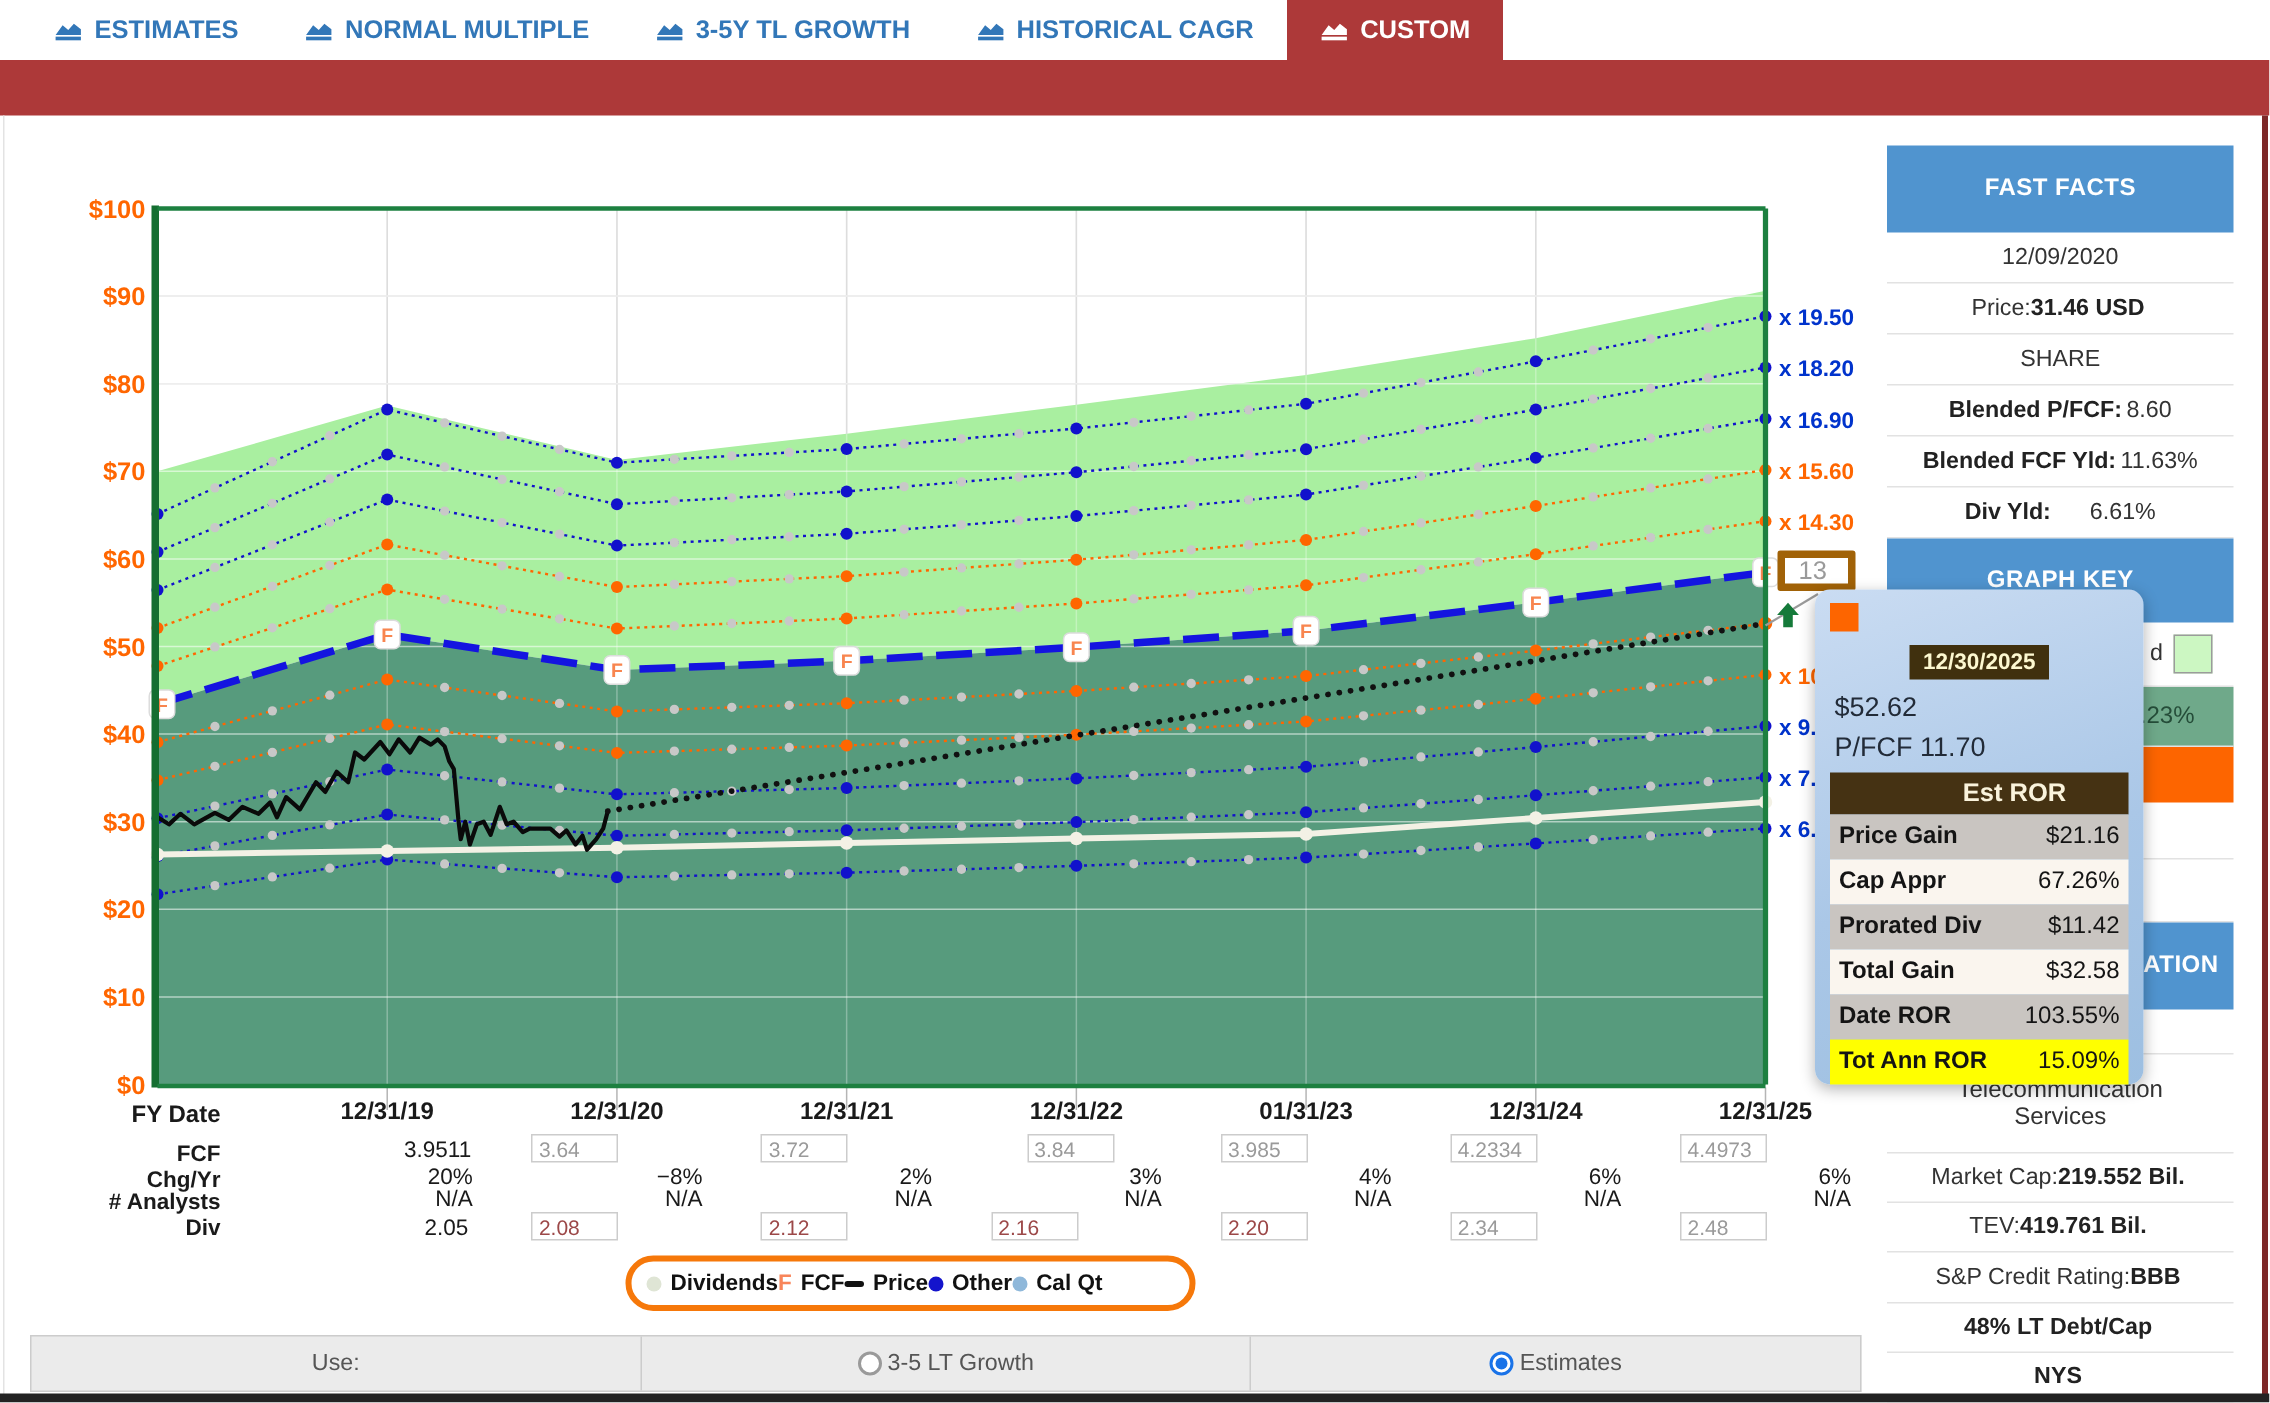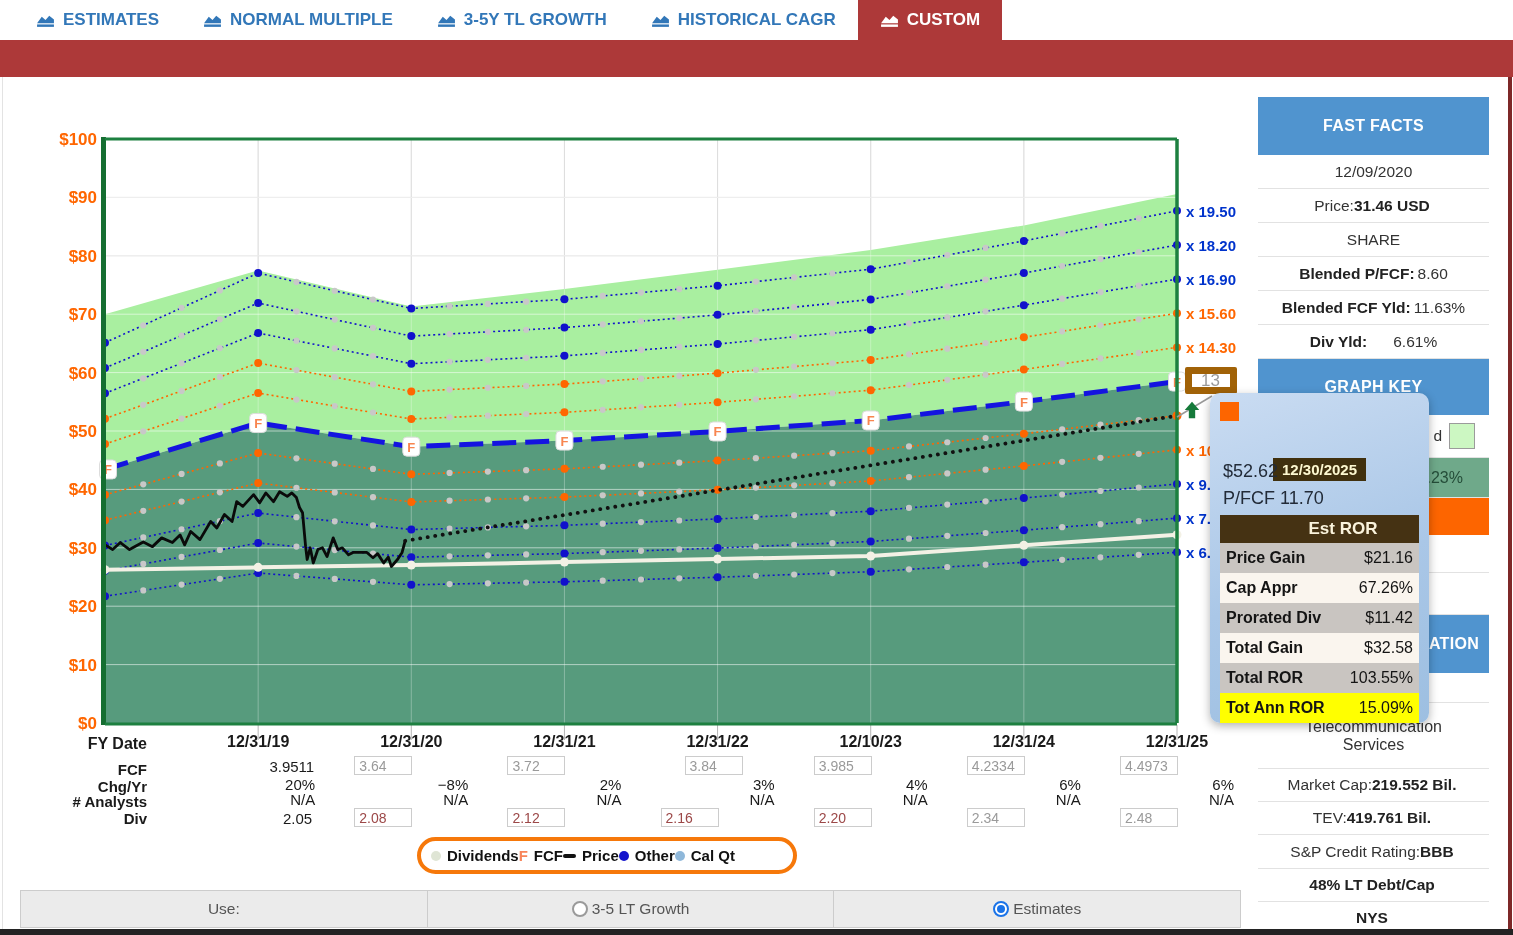--- a/index.html
+++ b/index.html
@@ -13,21 +13,21 @@
   .tab { display:flex; align-items:center; gap:8px; padding:0 22px; color:#3277b8;
     font-size:17px; font-weight:bold; cursor:pointer; }
   .tab svg { flex:0 0 auto; }
   .tab.active { background:#ad3939; color:#fff; }
   #redbar { position:absolute; left:0; top:40px; width:100%; height:37px; background:#ad3939; }
 
   
   #chart-svg { position:absolute; left:0; top:122px; }
 
   #multiple-box { position:absolute; left:1185px; top:367px; width:52px; height:27px;
-    border:7px solid #a16207; border-radius:2px; background:#fff; color:#9a9a9a;
+    border:5px solid #a16207; border-radius:2px; background:#fff; color:#9a9a9a;
     font-size:17px; padding-left:9px; font-family:"Liberation Sans",sans-serif; }
   #mult-arrow { position:absolute; left:1182px; top:400px; width:20px; height:20px; }
 
   
   #fy-table { position:absolute; left:0; top:733px; width:1255px; height:100px; font-size:15px; color:#1a1a1a; }
   #fy-table .lbl { position:absolute; text-align:right; width:147px; font-weight:bold; }
   #fy-table .dt { position:absolute; font-weight:bold; font-size:16px; text-align:center; }
   #fy-table .txtv { position:absolute; text-align:right; }
   #fy-table input { position:absolute; width:58px; height:19px; border:1px solid #ccc;
     background:#fff; font-size:14px; padding:0 4px; font-family:"Liberation Sans",sans-serif; }
@@ -59,21 +59,21 @@
     display:flex; align-items:center; justify-content:center; letter-spacing:.3px; }
   .sb-row { border-bottom:1px solid #e2e2e2; display:flex; align-items:center;
     justify-content:center; font-size:15.5px; color:#333; }
   .sb-row b { margin:0 3px 0 0; color:#222; }
 
   
   #tooltip { position:absolute; left:1210px; top:393px; width:219px; height:330px;
     background:linear-gradient(160deg,#cadcf2 0%,#aac7e7 55%,#9dbfe1 100%);
     border-radius:10px; box-shadow:0 3px 10px rgba(0,0,0,.3); z-index:9; }
   #tt-handle { position:absolute; left:10px; top:9px; width:19px; height:19px; background:#fd6500; }
-  #tt-date { position:absolute; left:0; right:0; top:40px; text-align:center;margin-top:28px; }
+  #tt-date { position:absolute; left:0; right:0; top:40px; text-align:center; }
   #tt-date span { background:#40300e; color:#fdf8d0; font-weight:bold; font-size:15px; padding:3px 9px; }
   #tt-price { position:absolute; left:13px; top:68px; font-size:18px; color:#222b38; }
   #tt-pfcf { position:absolute; left:13px; top:95px; font-size:18px; color:#222b38; }
   #tt-table { position:absolute; left:10px; top:122px; width:199px; }
   #tt-table .hd { height:28px; background:#453213; color:#faf3dc; font-weight:bold; font-size:17px;
     display:flex; align-items:center; justify-content:center;padding-left:47px; }
   #tt-table .rw { height:30px; display:flex; align-items:center; justify-content:space-between;
     padding:0 6px; font-size:16px; color:#141414; }
   #tt-table .rw b { font-size:16px; }
   #tt-table .rw:nth-child(odd) { background:#faf5ee; }
@@ -549,21 +549,21 @@
       <div class="dt" style="left: 498.429px; top: 0px; width: 132px;">12/31/21</div>
       <input class="gray" type="text" value="3.72" style="left: 507.429px; top: 23px;">
       <div class="txtv" style="left: 507.429px; top: 43px; width: 114px;">2%</div>
       <div class="txtv" style="left: 507.429px; top: 58px; width: 114px;">N/A</div>
       <input class="dark" type="text" value="2.12" style="left: 507.429px; top: 75px;">
       <div class="dt" style="left: 651.571px; top: 0px; width: 132px;">12/31/22</div>
       <input class="gray" type="text" value="3.84" style="left: 660.571px; top: 23px; margin-left: 24px;">
       <div class="txtv" style="left: 660.571px; top: 43px; width: 114px;">3%</div>
       <div class="txtv" style="left: 660.571px; top: 58px; width: 114px;">N/A</div>
       <input class="dark" type="text" value="2.16" style="left: 660.571px; top: 75px;">
-      <div class="dt" style="left: 804.714px; top: 0px; width: 132px;">12/10/23</div>
+      <div class="dt" style="left: 804.714px; top: 0px; width: 132px;">01/31/23</div>
       <input class="gray" type="text" value="3.985" style="left: 813.714px; top: 23px;">
       <div class="txtv" style="left: 813.714px; top: 43px; width: 114px;">4%</div>
       <div class="txtv" style="left: 813.714px; top: 58px; width: 114px;">N/A</div>
       <input class="dark" type="text" value="2.20" style="left: 813.714px; top: 75px;">
       <div class="dt" style="left: 957.857px; top: 0px; width: 132px;">12/31/24</div>
       <input class="gray" type="text" value="4.2334" style="left: 966.857px; top: 23px;">
       <div class="txtv" style="left: 966.857px; top: 43px; width: 114px;">6%</div>
       <div class="txtv" style="left: 966.857px; top: 58px; width: 114px;">N/A</div>
       <input class="gray" type="text" value="2.34" style="left: 966.857px; top: 75px;">
       <div class="dt" style="left: 1111px; top: 0px; width: 132px;">12/31/25</div>
@@ -688,21 +688,21 @@
         </div>
         <div class="rw">
           <b>Prorated Div</b>
           <span>$11.42</span>
         </div>
         <div class="rw">
           <b>Total Gain</b>
           <span>$32.58</span>
         </div>
         <div class="rw">
-          <b>Total ROR</b>
+          <b>Date ROR</b>
           <span>103.55%</span>
         </div>
         <div class="rw hl">
           <b>Tot Ann ROR</b>
           <span>15.09%</span>
         </div>
       </div>
   </div>
 
   <div id="right-border"></div>

